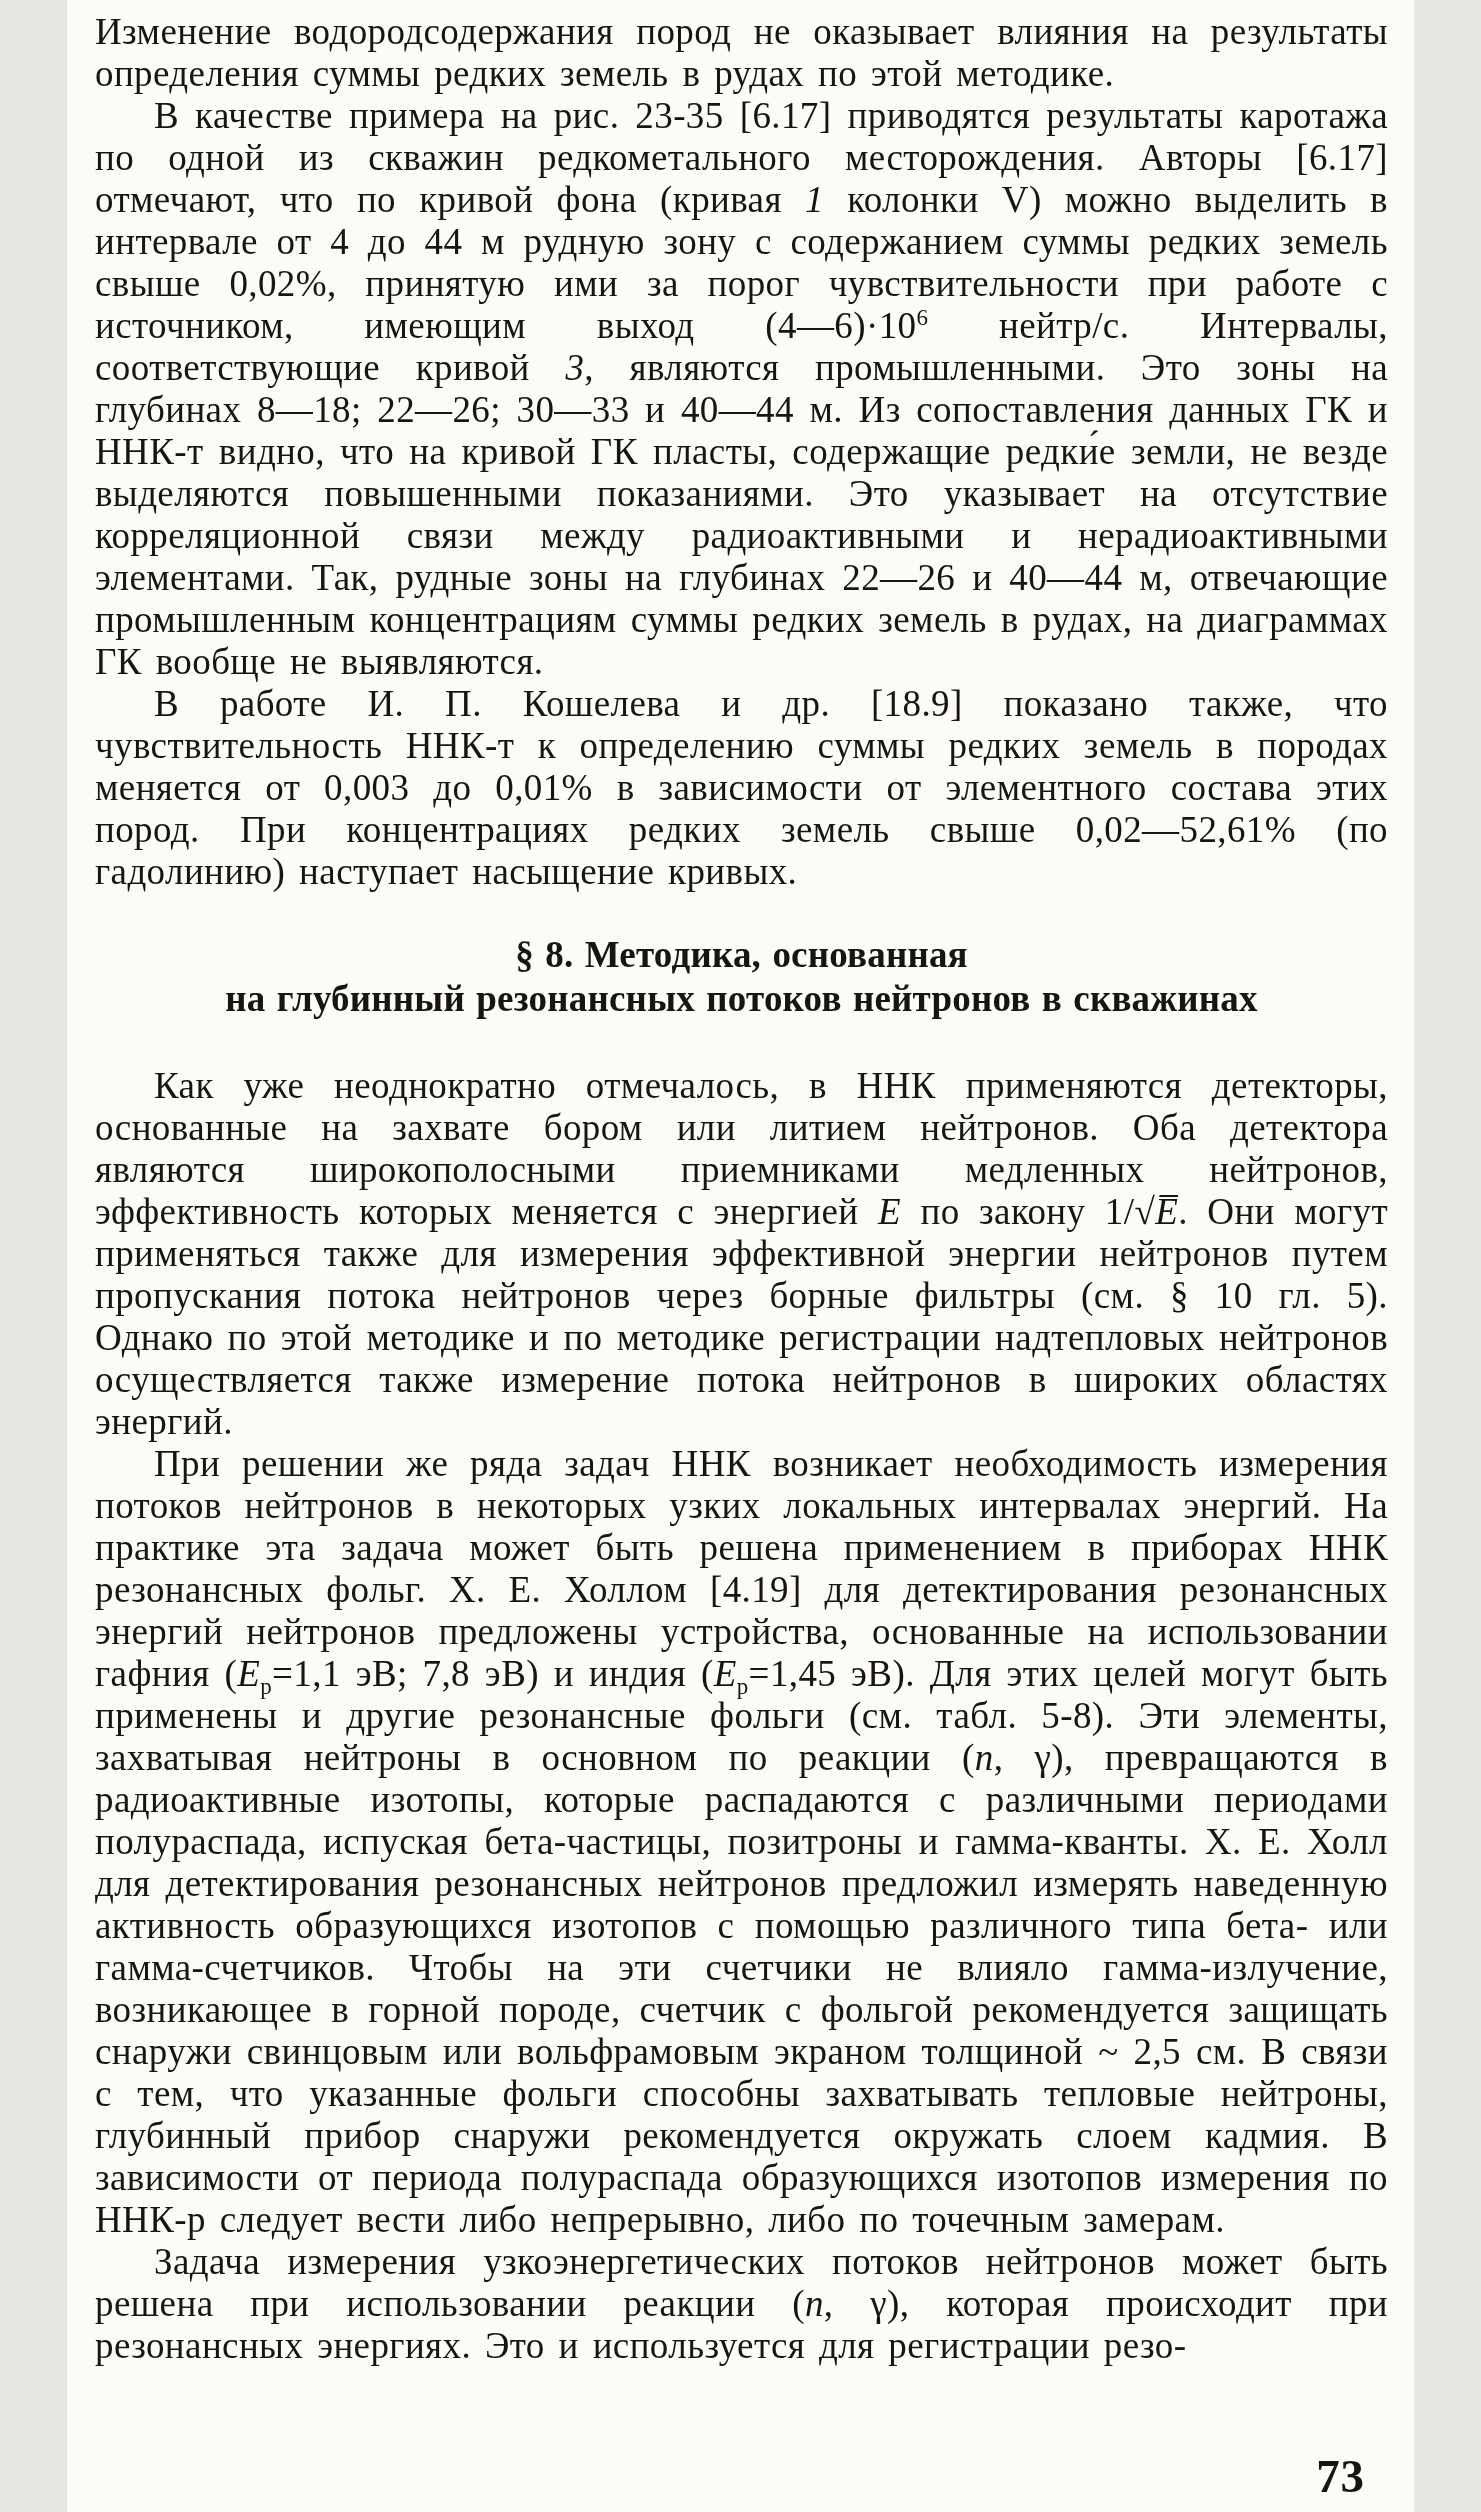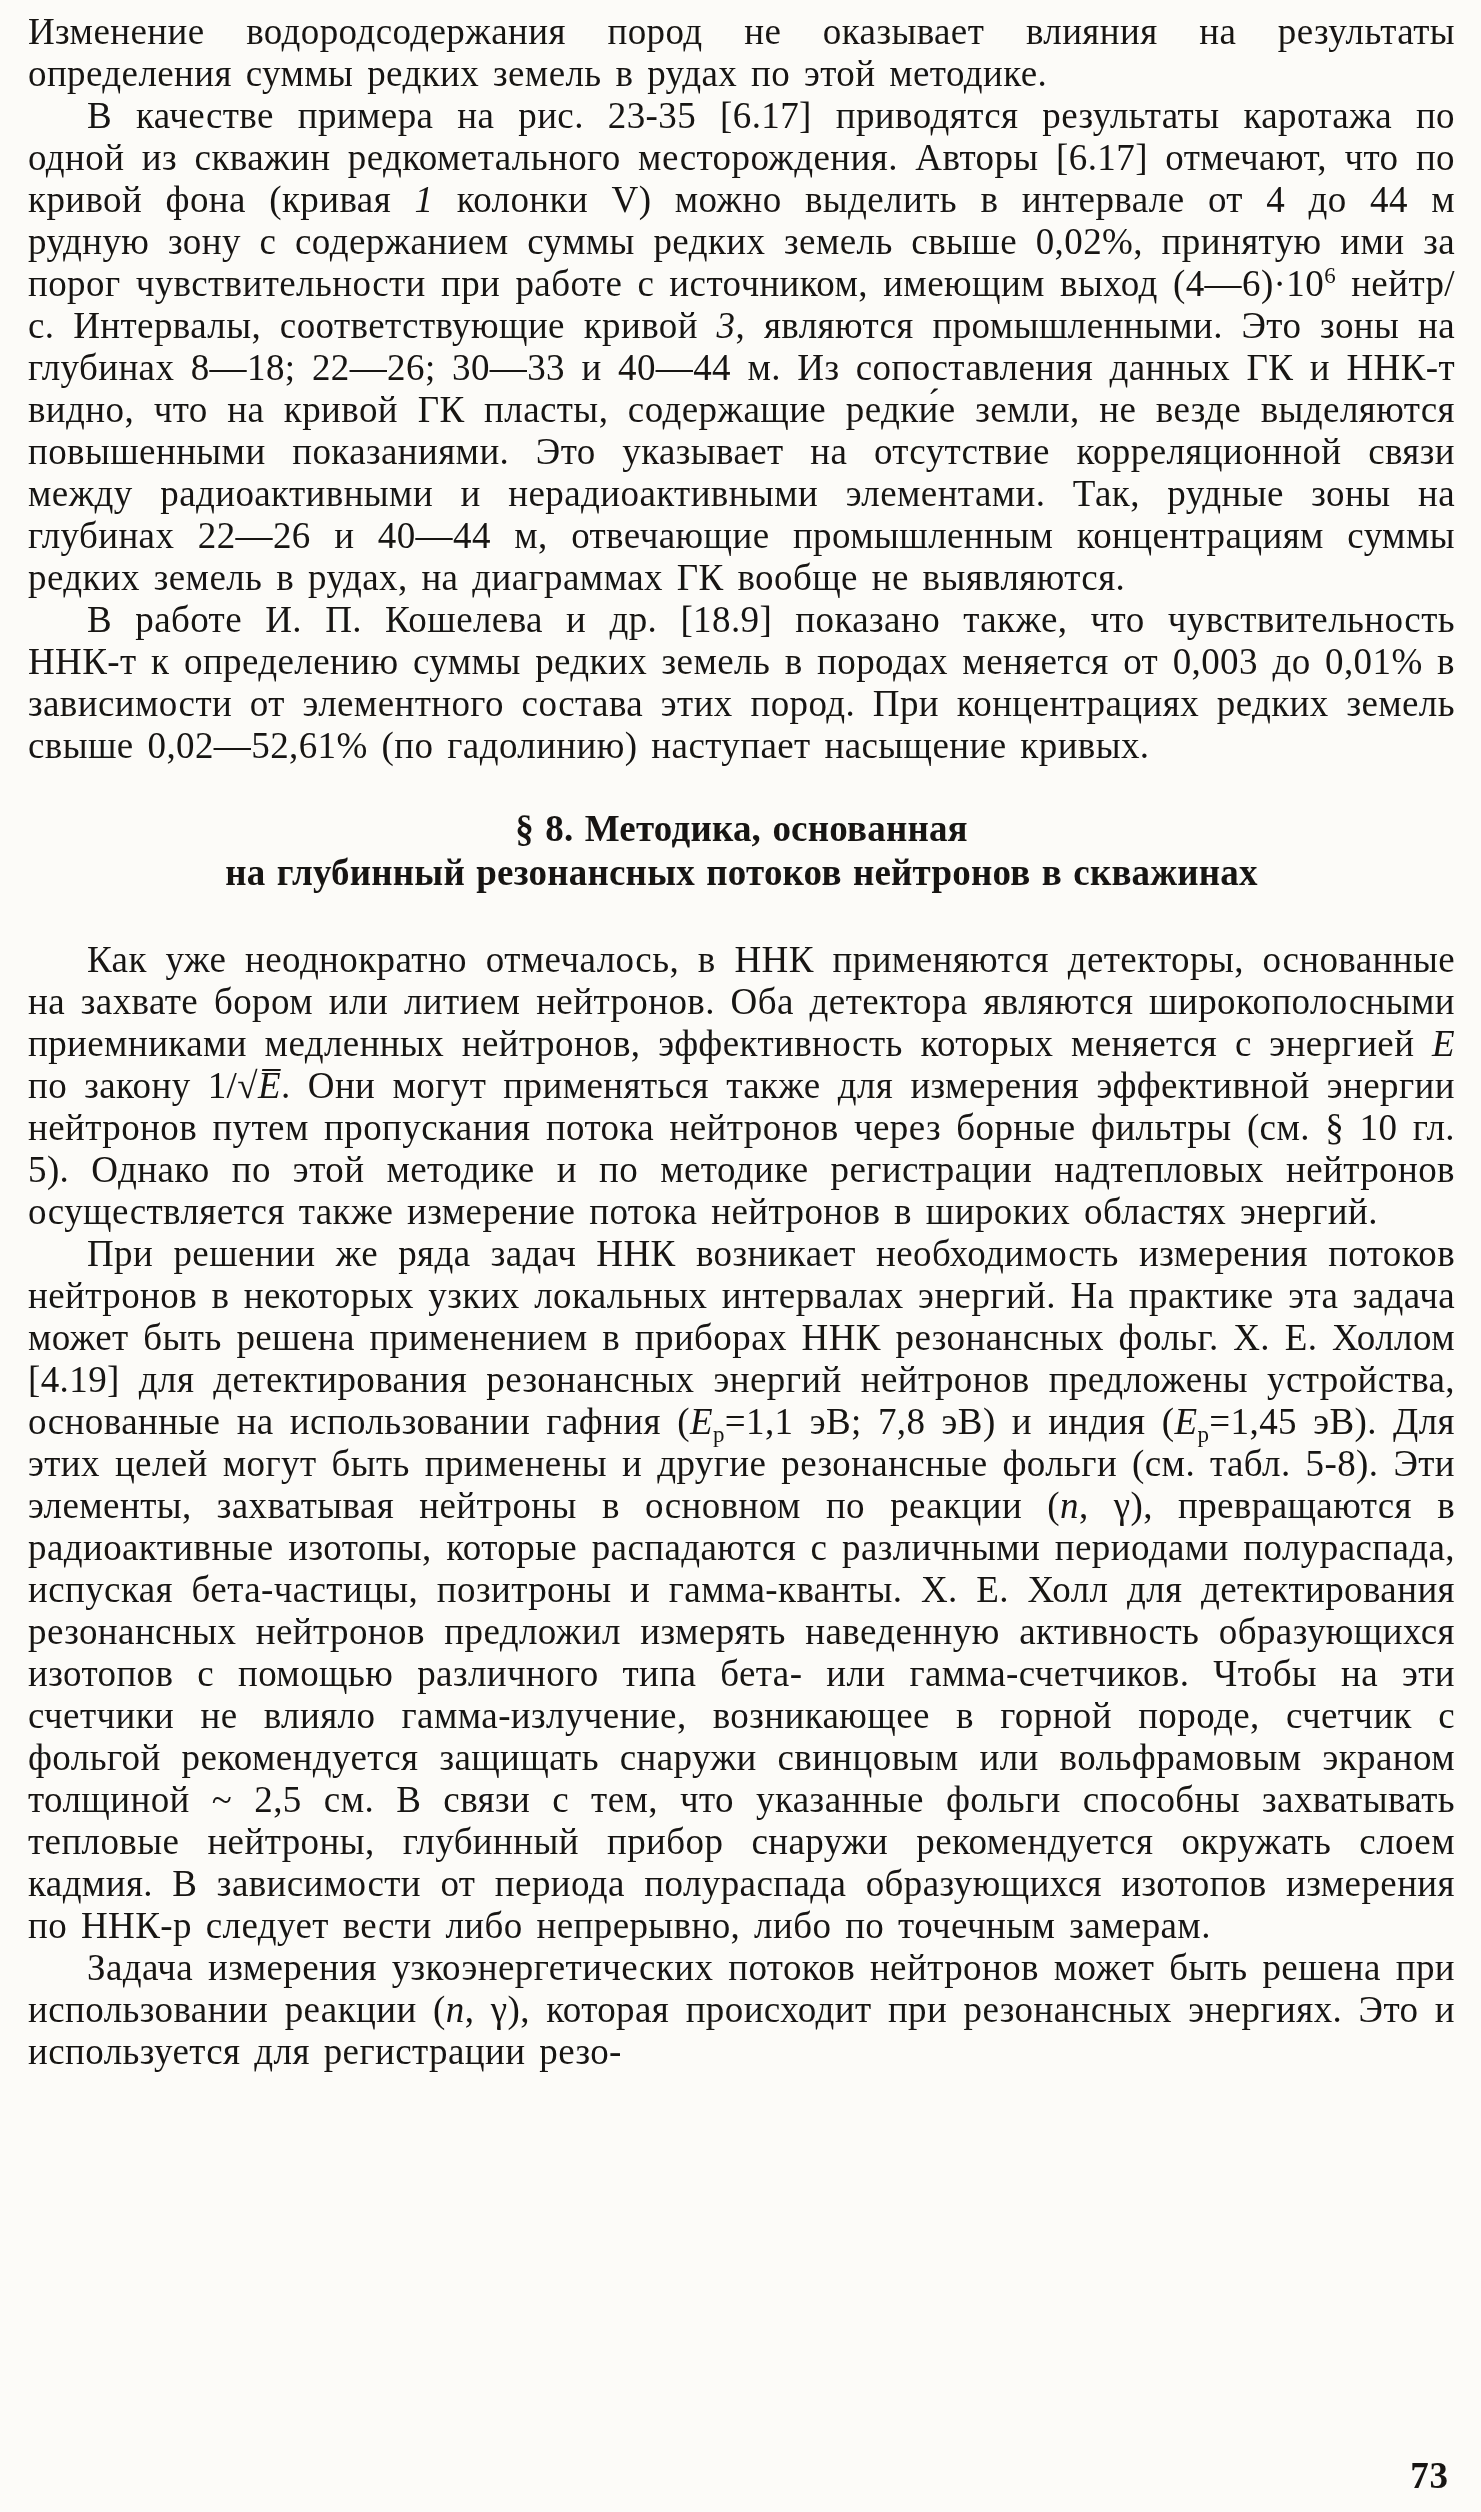--- a/index.html
+++ b/index.html
@@ -3,21 +3,21 @@
 <meta charset="utf-8">
 <style>
   * { box-sizing: border-box; }
   html, body {
     margin: 0;
     padding: 0;
     background: #e9e7e2;
   }
   .page {
     position: relative;
-    width: 1481px;
+    width: 1347px;
     height: 2512px;
     margin: 0 auto;
     background: #fcfbf8;
     color: #171513;
     font-family: "Liberation Serif", "DejaVu Serif", serif;
     font-size: 37px;
     line-height: 42px;
     padding: 11px 26px 0 28px;
     text-align: justify;
     letter-spacing: 0.4px;
@@ -36,24 +36,24 @@
     font-weight: bold;
     text-align: center;
     margin: 40px 0 44px 0;
     line-height: 44px;
     letter-spacing: 0.2px;
     word-spacing: 1.9px;
   }
   .h-line { display: block; }
   .page-number {
     position: absolute;
-    right: 32px;
+    right: 49px;
     bottom: 15px;
     font-weight: bold;
-    font-size: 37px;
+    font-size: 47px;
     letter-spacing: 0.9px;
     text-indent: 0;
   }
   sup { font-size: 62%; line-height: 0; vertical-align: super; }
   sub { font-size: 62%; line-height: 0; vertical-align: sub; }
   i { font-style: italic; }
 </style>
 </head>
 <body>
 

